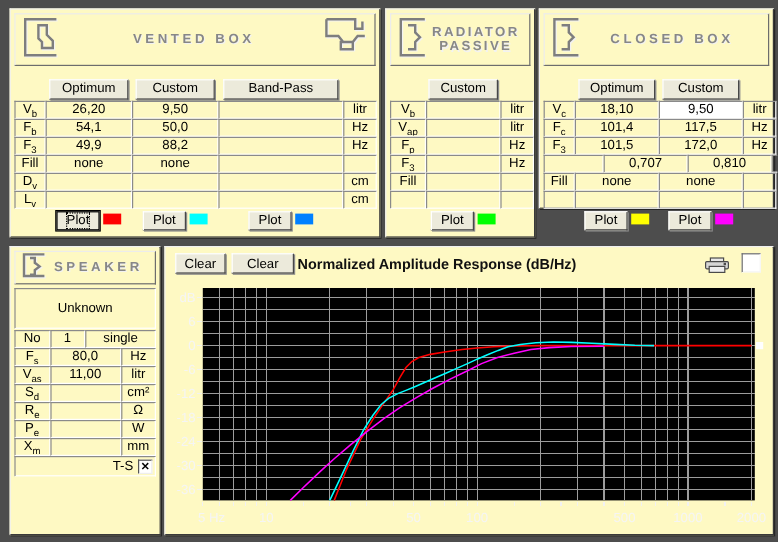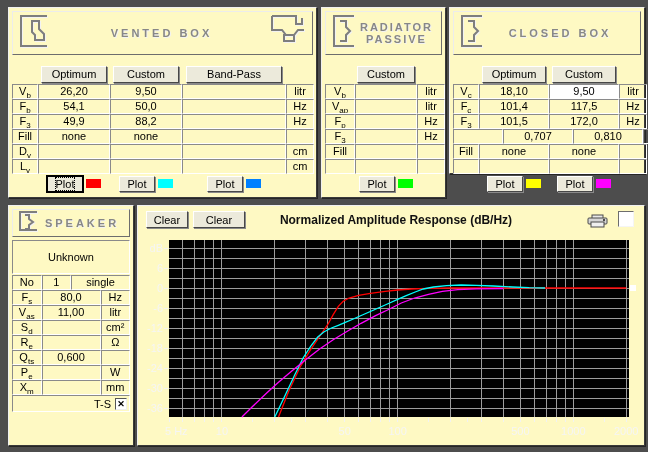--- a/index.html
+++ b/index.html
@@ -42,21 +42,21 @@
   .name-box { margin:1px 3px; height:34px; border:1px solid; border-color:#8a8a8a #ffffff #ffffff #8a8a8a; display:flex; align-items:center; justify-content:center; }
   .sp-tbl { margin:0 3px; }
   .sp-footer { margin:0 3px; height:17px; border:1px solid; border-color:#8a8a8a #ffffff #ffffff #8a8a8a; display:flex; align-items:center; justify-content:flex-end; padding-right:2px; }
   .chk { width:12px; height:12px; background:#fff; border:1px solid; border-color:#555 #eee #eee #555; margin-left:4px; font-size:9px; font-weight:bold; line-height:10px; text-align:center; }
 
   
   .chart-toolbar { position:absolute; left:0; top:0; width:100%; height:26px; }
   .chart-btn { position:absolute; top:5px; height:17px; }
   #btn-clear { left:8px; width:42px; }
   #btn-cursor { left:55px; width:52px; }
-  .chart-title { position:absolute; top:7px; left:110px; right:100px; text-align:center; font-weight:bold; font-size:12px; color:#111; }
+  .chart-title { position:absolute; top:7px; left:110px; right:100px; font-weight:bold; font-size:12px; color:#111; }
   .printer { position:absolute; right:34px; top:8px; }
   .white-toggle { position:absolute; right:10px; top:5px; width:16px; height:16px; background:#fff; border:1px solid; border-color:#6d6d6d #f5f5f5 #f5f5f5 #6d6d6d; }
   #plot-svg { position:absolute; left:0; top:26px; }
 </style>
 </head>
 <body>
 
 <div class="screen">
 
   <div class="panel" id="panel-vented">
@@ -301,25 +301,20 @@
         </div>
         <div class="trow">
           <div class="cell" style="width: 30px;"><span>S</span><sub>d</sub></div>
           <div class="cell" style="width: 60px;"></div>
           <div class="cell" style="width: 30px;">cm²</div>
         </div>
         <div class="trow">
           <div class="cell" style="width: 30px;"><span>R</span><sub>e</sub></div>
           <div class="cell" style="width: 60px;"></div>
           <div class="cell" style="width: 30px;">Ω</div>
-        </div>
-        <div class="trow">
-          <div class="cell" style="width: 30px;"><span>Q</span><sub>ts</sub></div>
-          <div class="cell" style="width: 60px;">0,600</div>
-          <div class="cell" style="width: 30px;"></div>
         </div>
         <div class="trow">
           <div class="cell" style="width: 30px;"><span>P</span><sub>e</sub></div>
           <div class="cell" style="width: 60px;"></div>
           <div class="cell" style="width: 30px;">W</div>
         </div>
         <div class="trow">
           <div class="cell" style="width: 30px;"><span>X</span><sub>m</sub></div>
           <div class="cell" style="width: 60px;"></div>
           <div class="cell" style="width: 30px;">mm</div>

